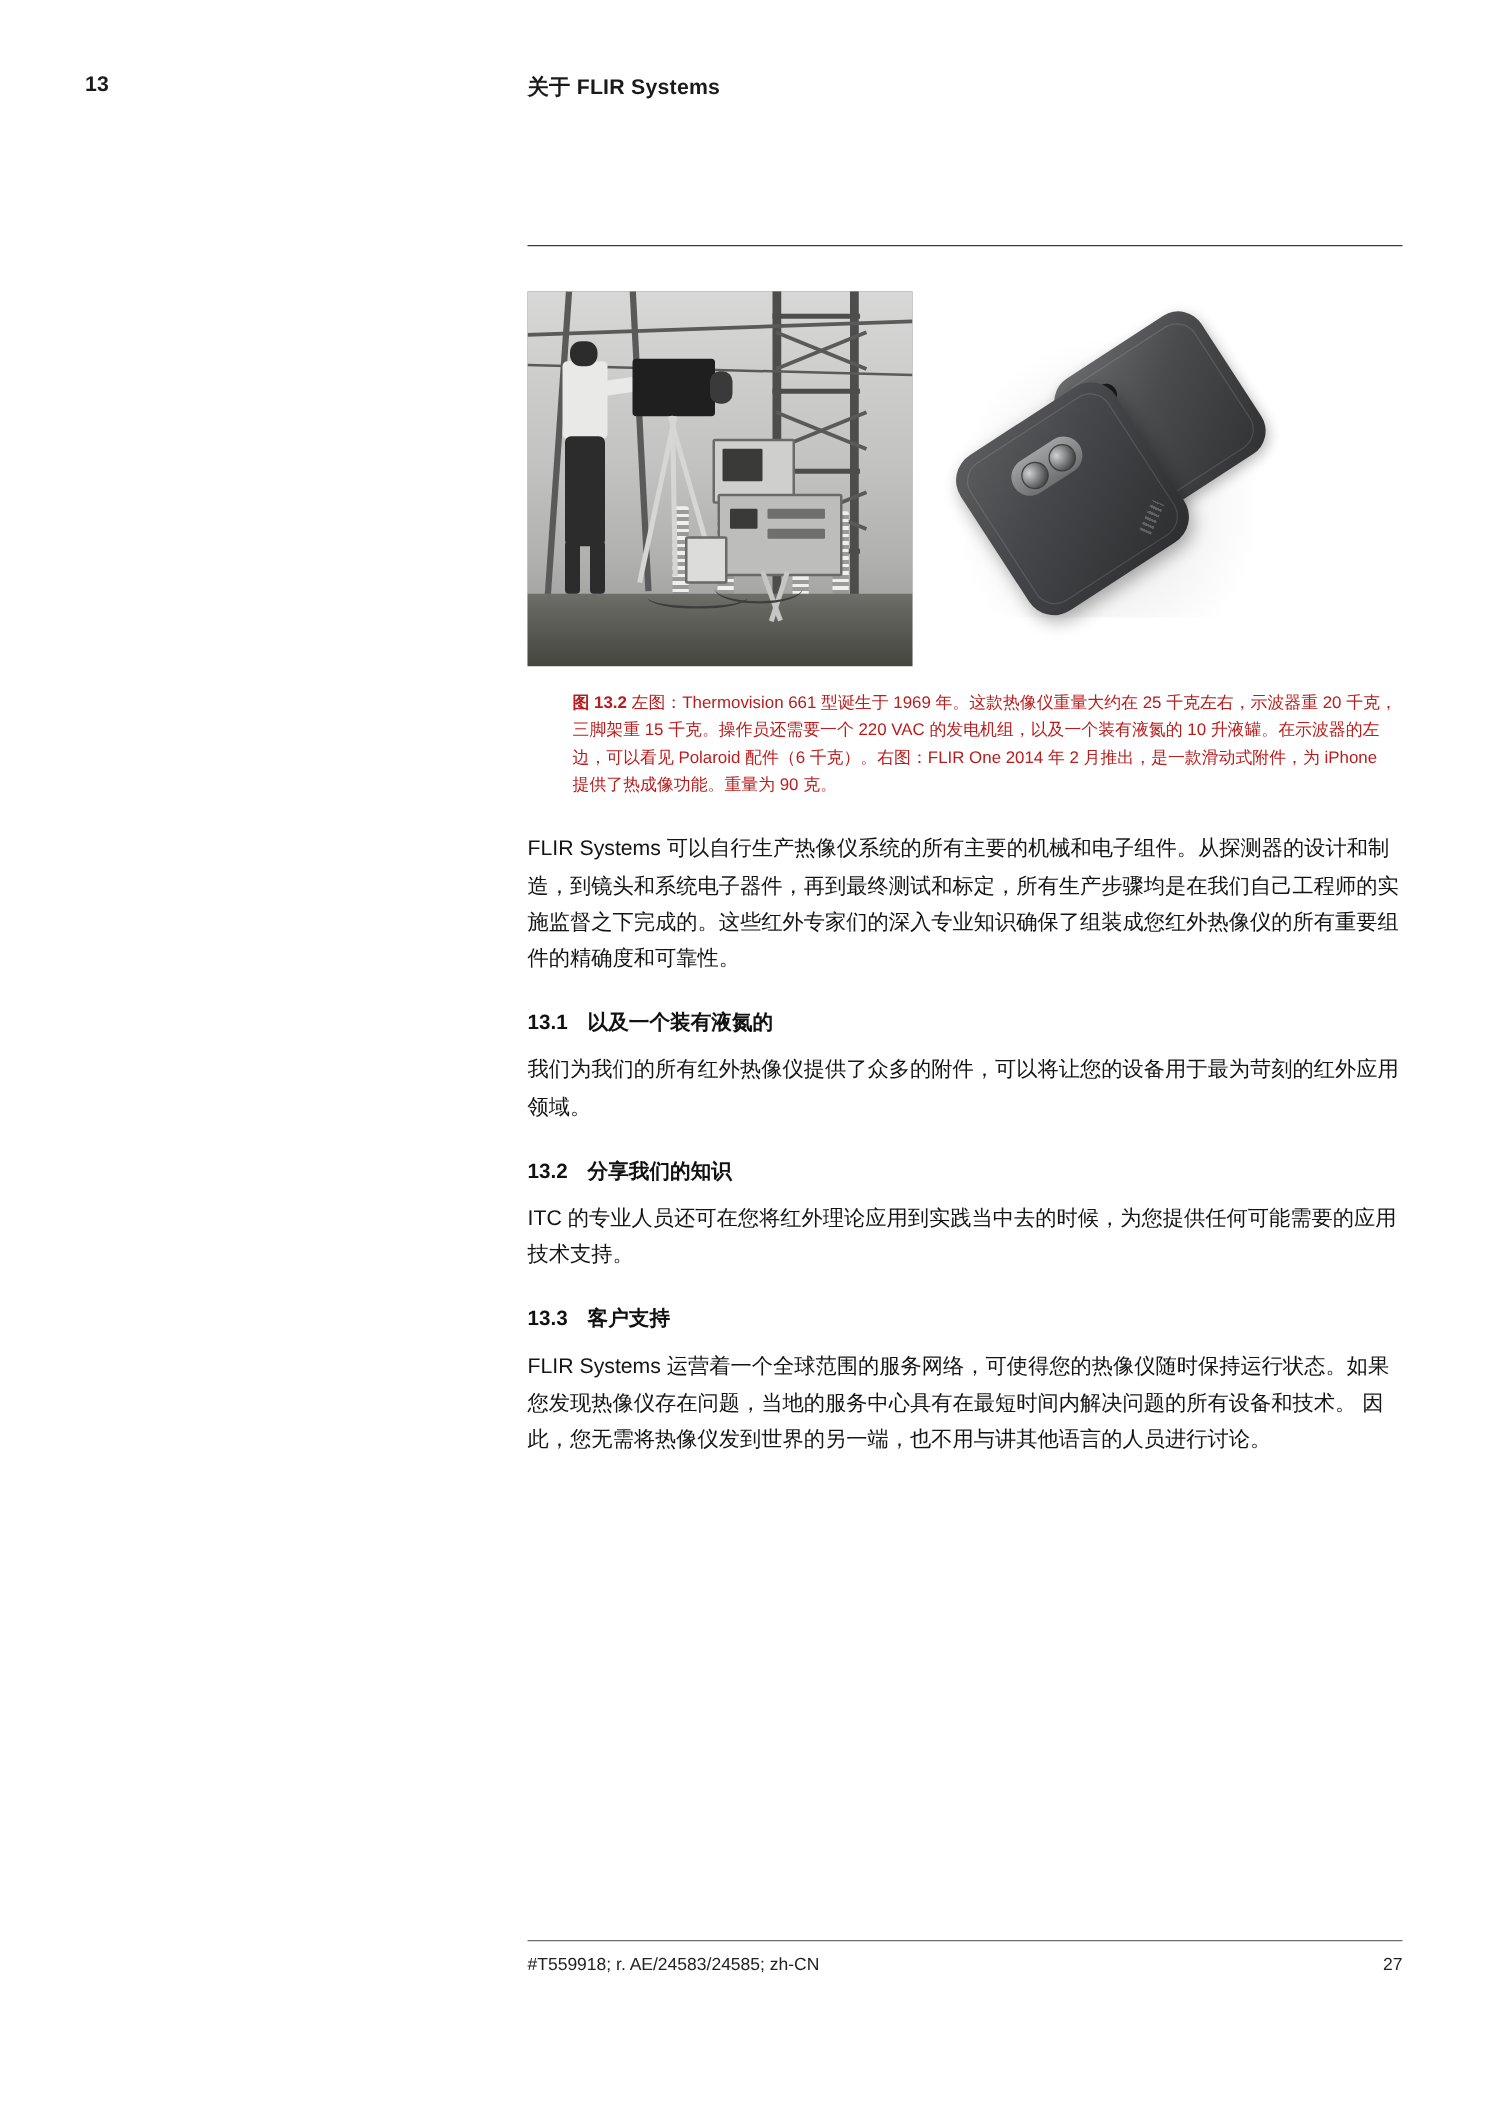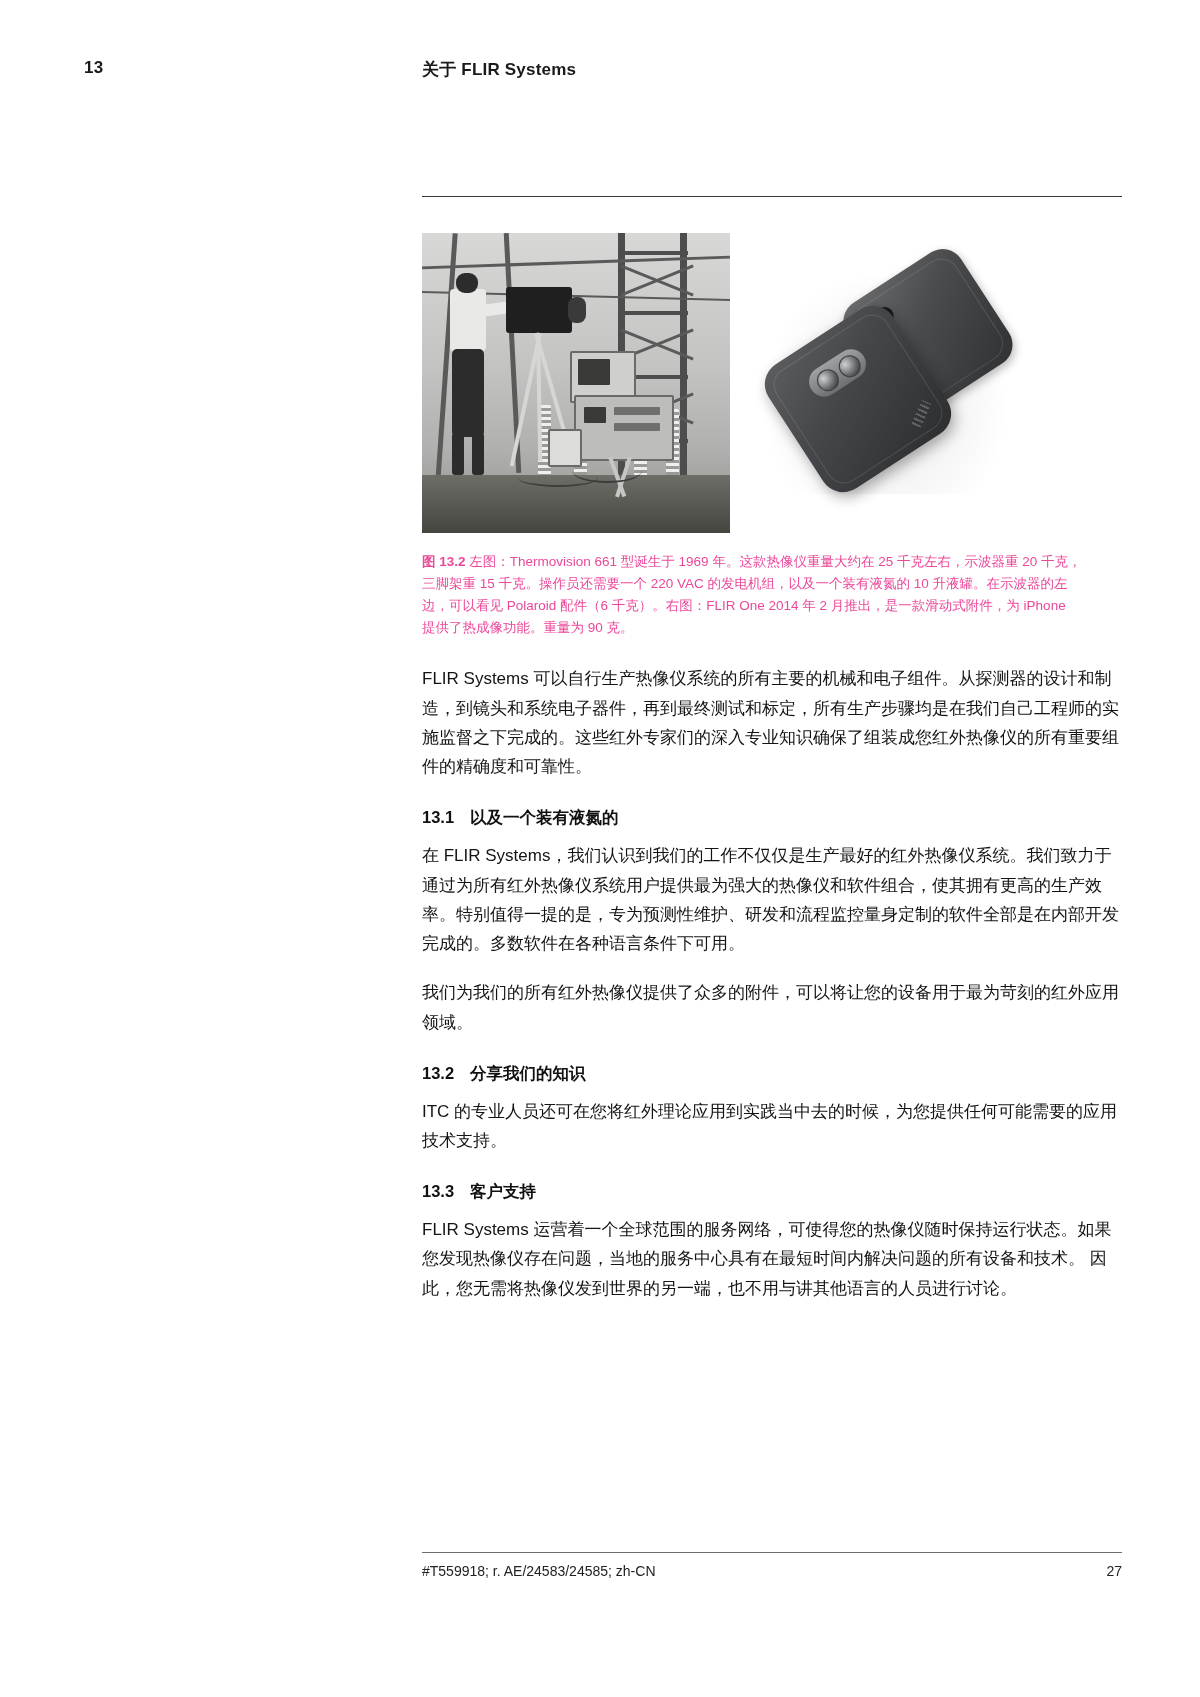--- a/index.html
+++ b/index.html
@@ -25,21 +25,21 @@
   
   .header {
     position: absolute;
     top: 58px;
     left: 0;
     width: 1200px;
     height: 24px;
   }
   .header .chapter-number {
     position: absolute;
-    left: 84px;
+    left: 68px;
     top: 0;
     font-size: 17px;
     font-weight: bold;
     letter-spacing: 0.2px;
   }
   .header .chapter-title {
     position: absolute;
     left: 422px;
     top: 0;
     font-size: 17px;
@@ -227,22 +227,23 @@
     height: 10px;
     background: repeating-linear-gradient(90deg, rgba(255,255,255,0.22) 0 2px, rgba(0,0,0,0) 2px 5px);
     transform: rotate(-33deg);
   }
 
   
   .caption {
     width: 660px;
     font-size: 13.5px;
     line-height: 1.62;
-    color: #ec4899;
+    color: #b91c1c;
     margin-bottom: 26px;
+    margin-left: 36px;
   }
   .caption .fig-label { font-weight: bold; }
 
   
   p.body {
     font-size: 17px;
     line-height: 1.72;
     margin: 0 0 20px 0;
     color: #141414;
     width: 700px;
@@ -362,21 +363,20 @@
     <div class="caption">
       <span class="fig-label">图 13.2</span>
       <span>左图：Thermovision 661 型诞生于 1969 年。这款热像仪重量大约在 25 千克左右，示波器重 20 千克，三脚架重 15 千克。操作员还需要一个 220 VAC 的发电机组，以及一个装有液氮的 10 升液罐。在示波器的左边，可以看见 Polaroid 配件（6 千克）。右图：FLIR One 2014 年 2 月推出，是一款滑动式附件，为 iPhone 提供了热成像功能。重量为 90 克。</span>
     </div>
 
     <p class="body">FLIR Systems 可以自行生产热像仪系统的所有主要的机械和电子组件。从探测器的设计和制造，到镜头和系统电子器件，再到最终测试和标定，所有生产步骤均是在我们自己工程师的实施监督之下完成的。这些红外专家们的深入专业知识确保了组装成您红外热像仪的所有重要组件的精确度和可靠性。</p>
 
     <h2 class="section">
       <span class="num">13.1</span><span>以及一个装有液氮的</span>
     </h2>
-    <p class="body">在 FLIR Systems，我们认识到我们的工作不仅仅是生产最好的红外热像仪系统。我们致力于通过为所有红外热像仪系统用户提供最为强大的热像仪和软件组合，使其拥有更高的生产效率。特别值得一提的是，专为预测性维护、研发和流程监控量身定制的软件全部是在内部开发完成的。多数软件在各种语言条件下可用。</p>
     <p class="body">我们为我们的所有红外热像仪提供了众多的附件，可以将让您的设备用于最为苛刻的红外应用领域。</p>
 
     <h2 class="section">
       <span class="num">13.2</span><span>分享我们的知识</span>
     </h2>
     <p class="body">ITC 的专业人员还可在您将红外理论应用到实践当中去的时候，为您提供任何可能需要的应用技术支持。</p>
 
     <h2 class="section">
       <span class="num">13.3</span><span>客户支持</span>
     </h2>

